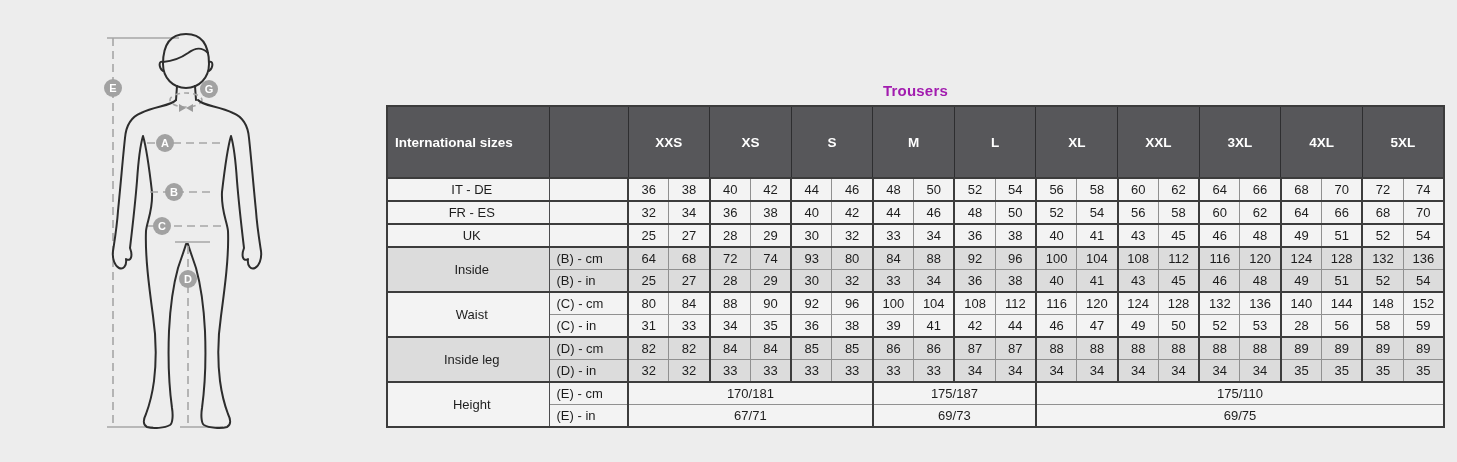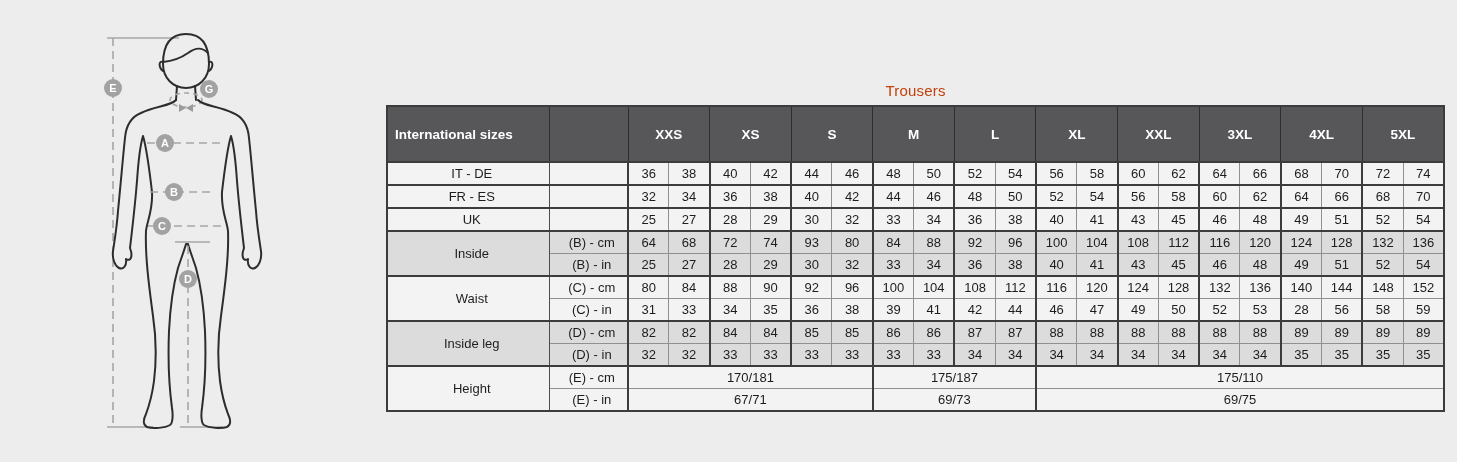--- a/index.html
+++ b/index.html
@@ -17,44 +17,44 @@
   .body-line { fill: none; stroke: #2d2d2d; stroke-width: 2; stroke-linecap: round; stroke-linejoin: round; }
   .measure-dash { stroke: #a6a6a6; stroke-width: 1.6; stroke-dasharray: 8 5; fill: none; }
   .measure-solid { stroke: #a6a6a6; stroke-width: 1.6; fill: none; }
   .badge-circle { fill: #a2a2a2; }
   .badge-letter { fill: #ffffff; font: bold 11px "Liberation Sans", sans-serif; text-anchor: middle; }
   .bow { fill: #9b9b9b; }
 
   
   #table-wrap { position: absolute; left: 386px; top: 82px; width: 1059px; }
   #table-title {
-    text-align: center; font-size: 15px; font-weight: normal; color: #c2410c;
+    text-align: center; font-size: 15px; font-weight: bold; color: #a21caf;
     margin: 0 0 6px 0; letter-spacing: 0.2px;
   }
   table#size-table {
     border-collapse: collapse; table-layout: fixed; width: 1059px;
     font-size: 13px; color: var(--txt, #1d1d1d);
     border: 2px solid var(--bdark, #3c3c3c);
   }
   #size-table col.c-label { width: 162px; }
   #size-table col.c-sub { width: 79px; }
   #size-table thead th {
     height: 38px; background: var(--hbg, #57575a); color: var(--htxt, #ffffff);
     font-weight: bold; font-size: 13.5px; border: 1px solid #2e2e30;
-    border-bottom: 2px solid var(--bdark, #3c3c3c); padding: 8px;
+    border-bottom: 2px solid var(--bdark, #3c3c3c); padding: 16px;
   }
   #size-table thead th.corner { text-align: left; padding-left: 7px; }
   #size-table tbody td {
     height: 21px; padding: 0; text-align: center; vertical-align: middle;
     border-top: 1px solid var(--blight, #909090);
     white-space: nowrap; overflow: hidden;
   }
   #size-table tbody tr.group-start td { border-top: 2px solid var(--bdark, #3c3c3c); }
   #size-table td.label { text-align: center; padding-left: 7px; border-right: 1px solid #4c4c4e; }
-  #size-table td.sub   { text-align: center; padding-left: 7px; }
+  #size-table td.sub   { text-align: left; padding-left: 7px; }
   #size-table td.v-dark  { border-left: 2px solid var(--bdark, #3c3c3c); }
   #size-table td.v-light { border-left: 1px solid var(--blight, #909090); }
   #size-table td.shade-light { background: var(--rlight, #f3f3f3); }
   #size-table td.shade-dark  { background: var(--rdark, #dcdcdc); }
 </style>
 </head>
 <body>
 
 <div id="stage">
 

